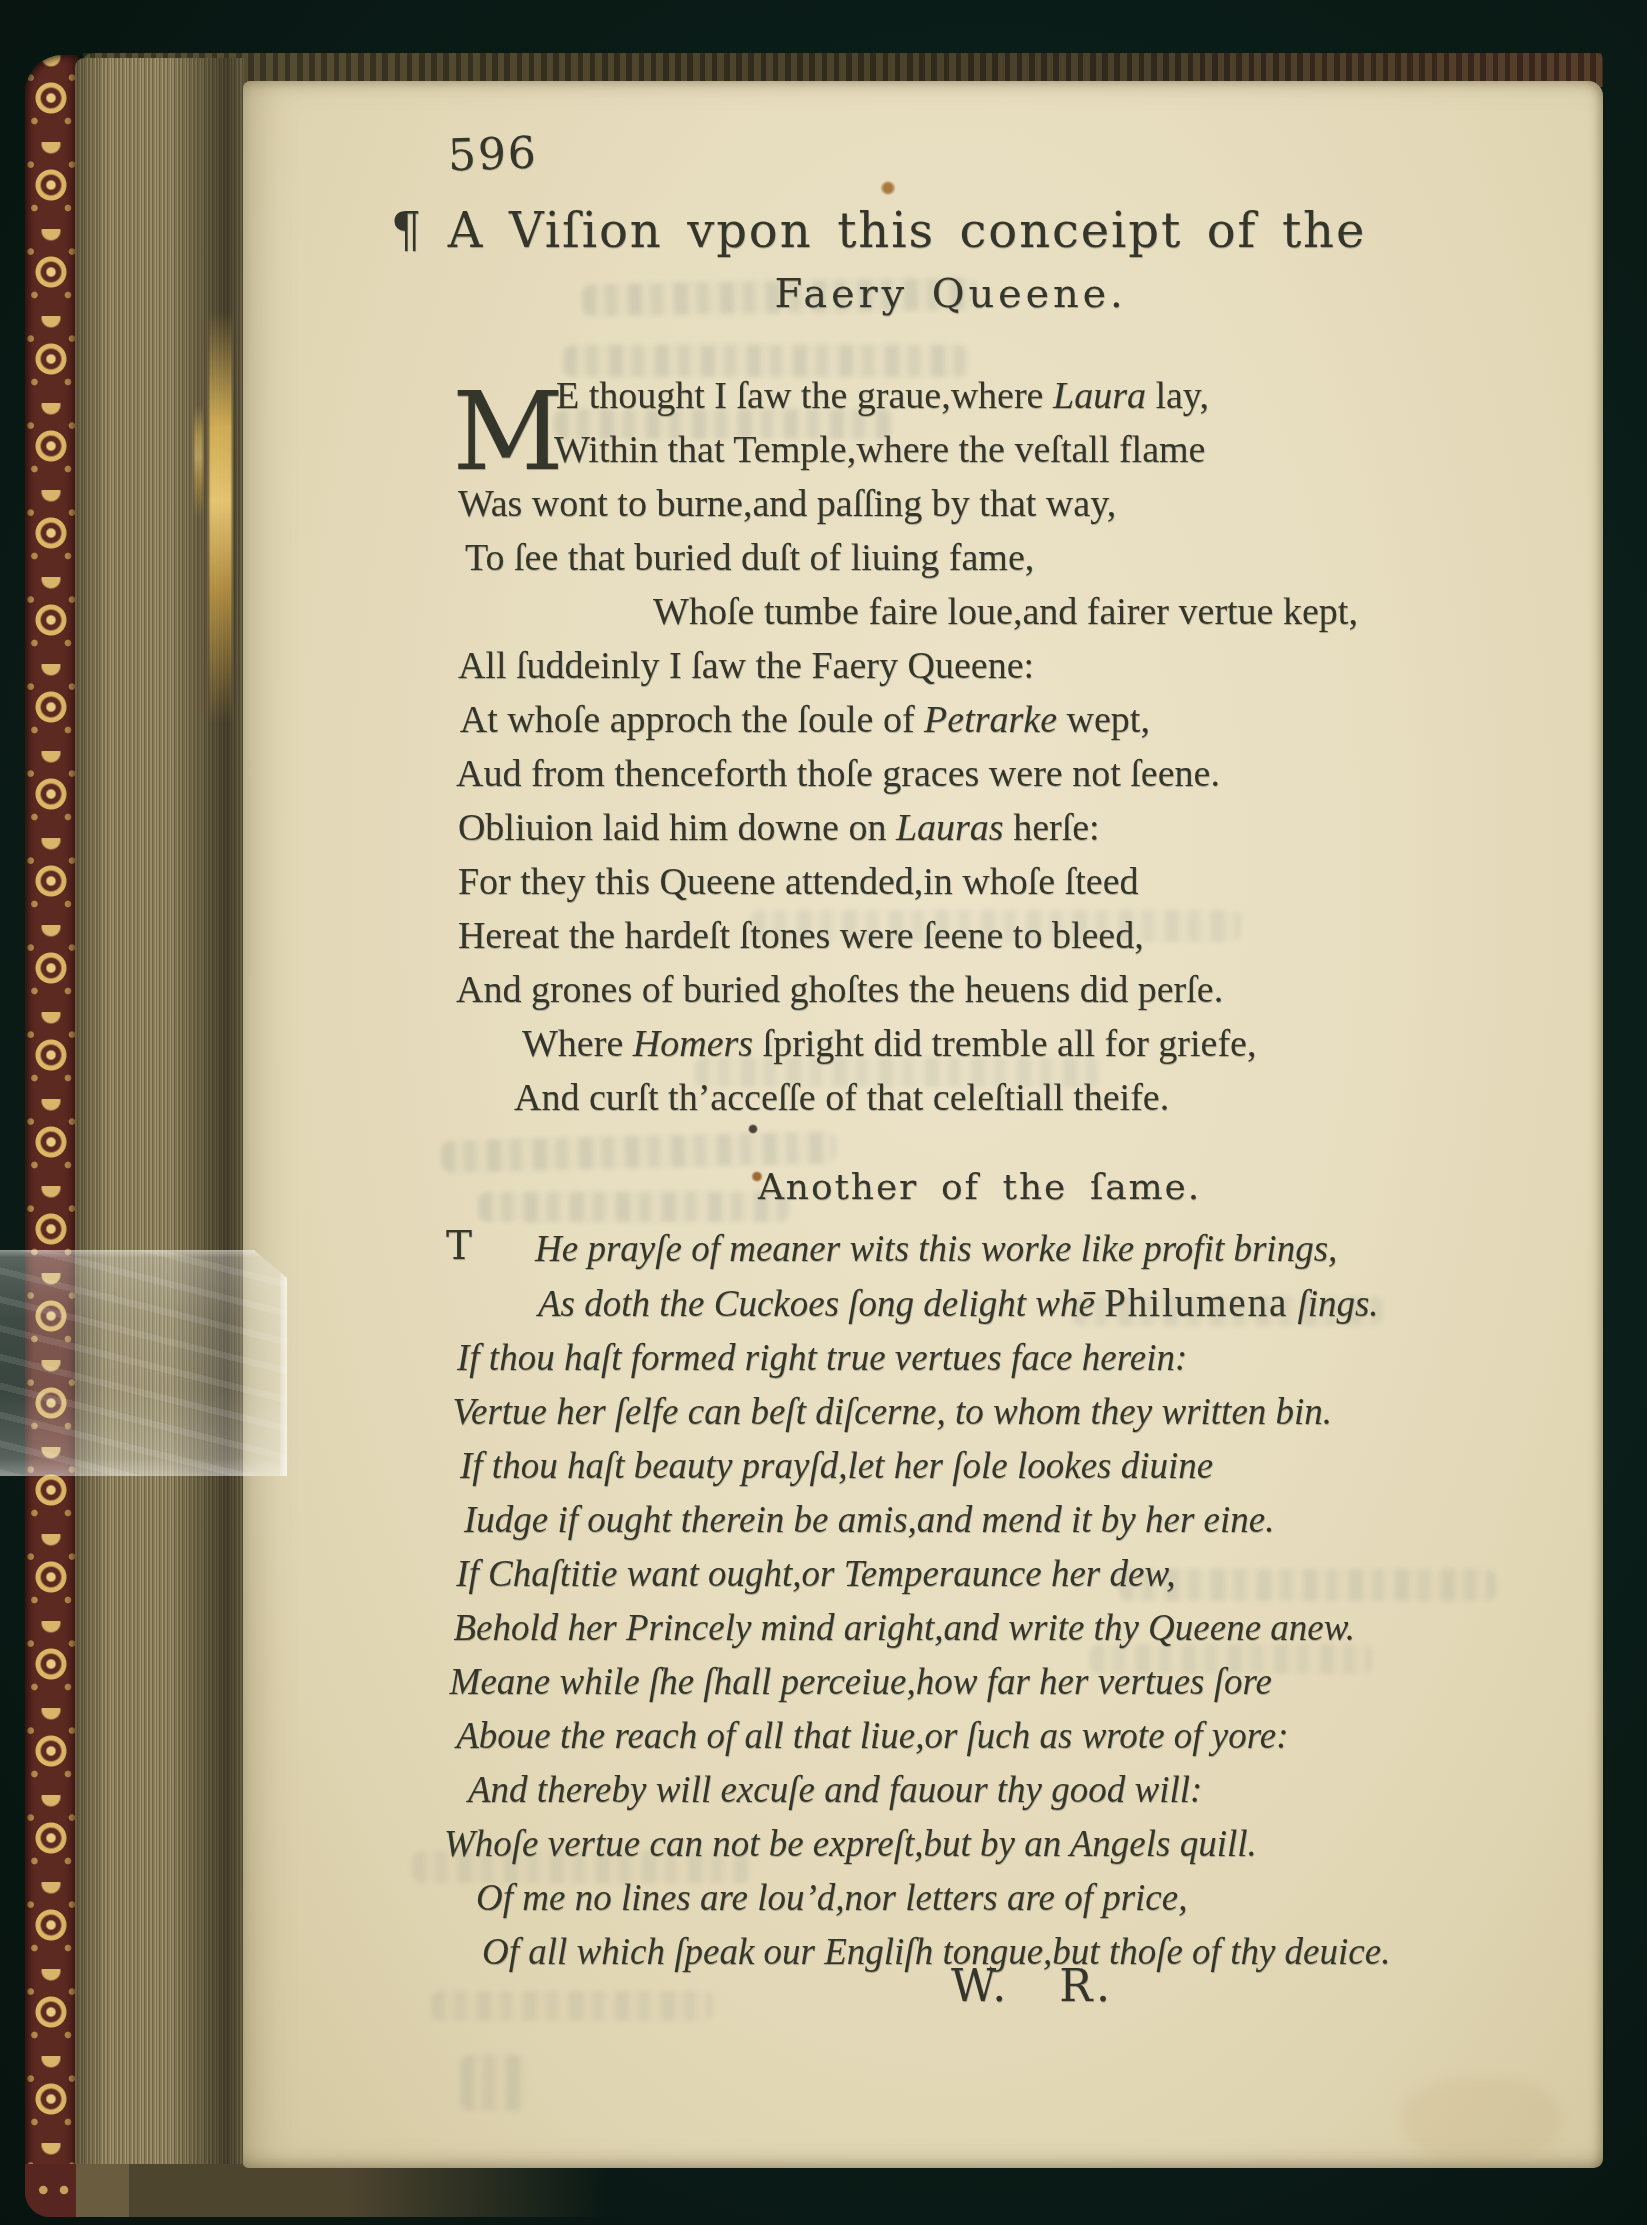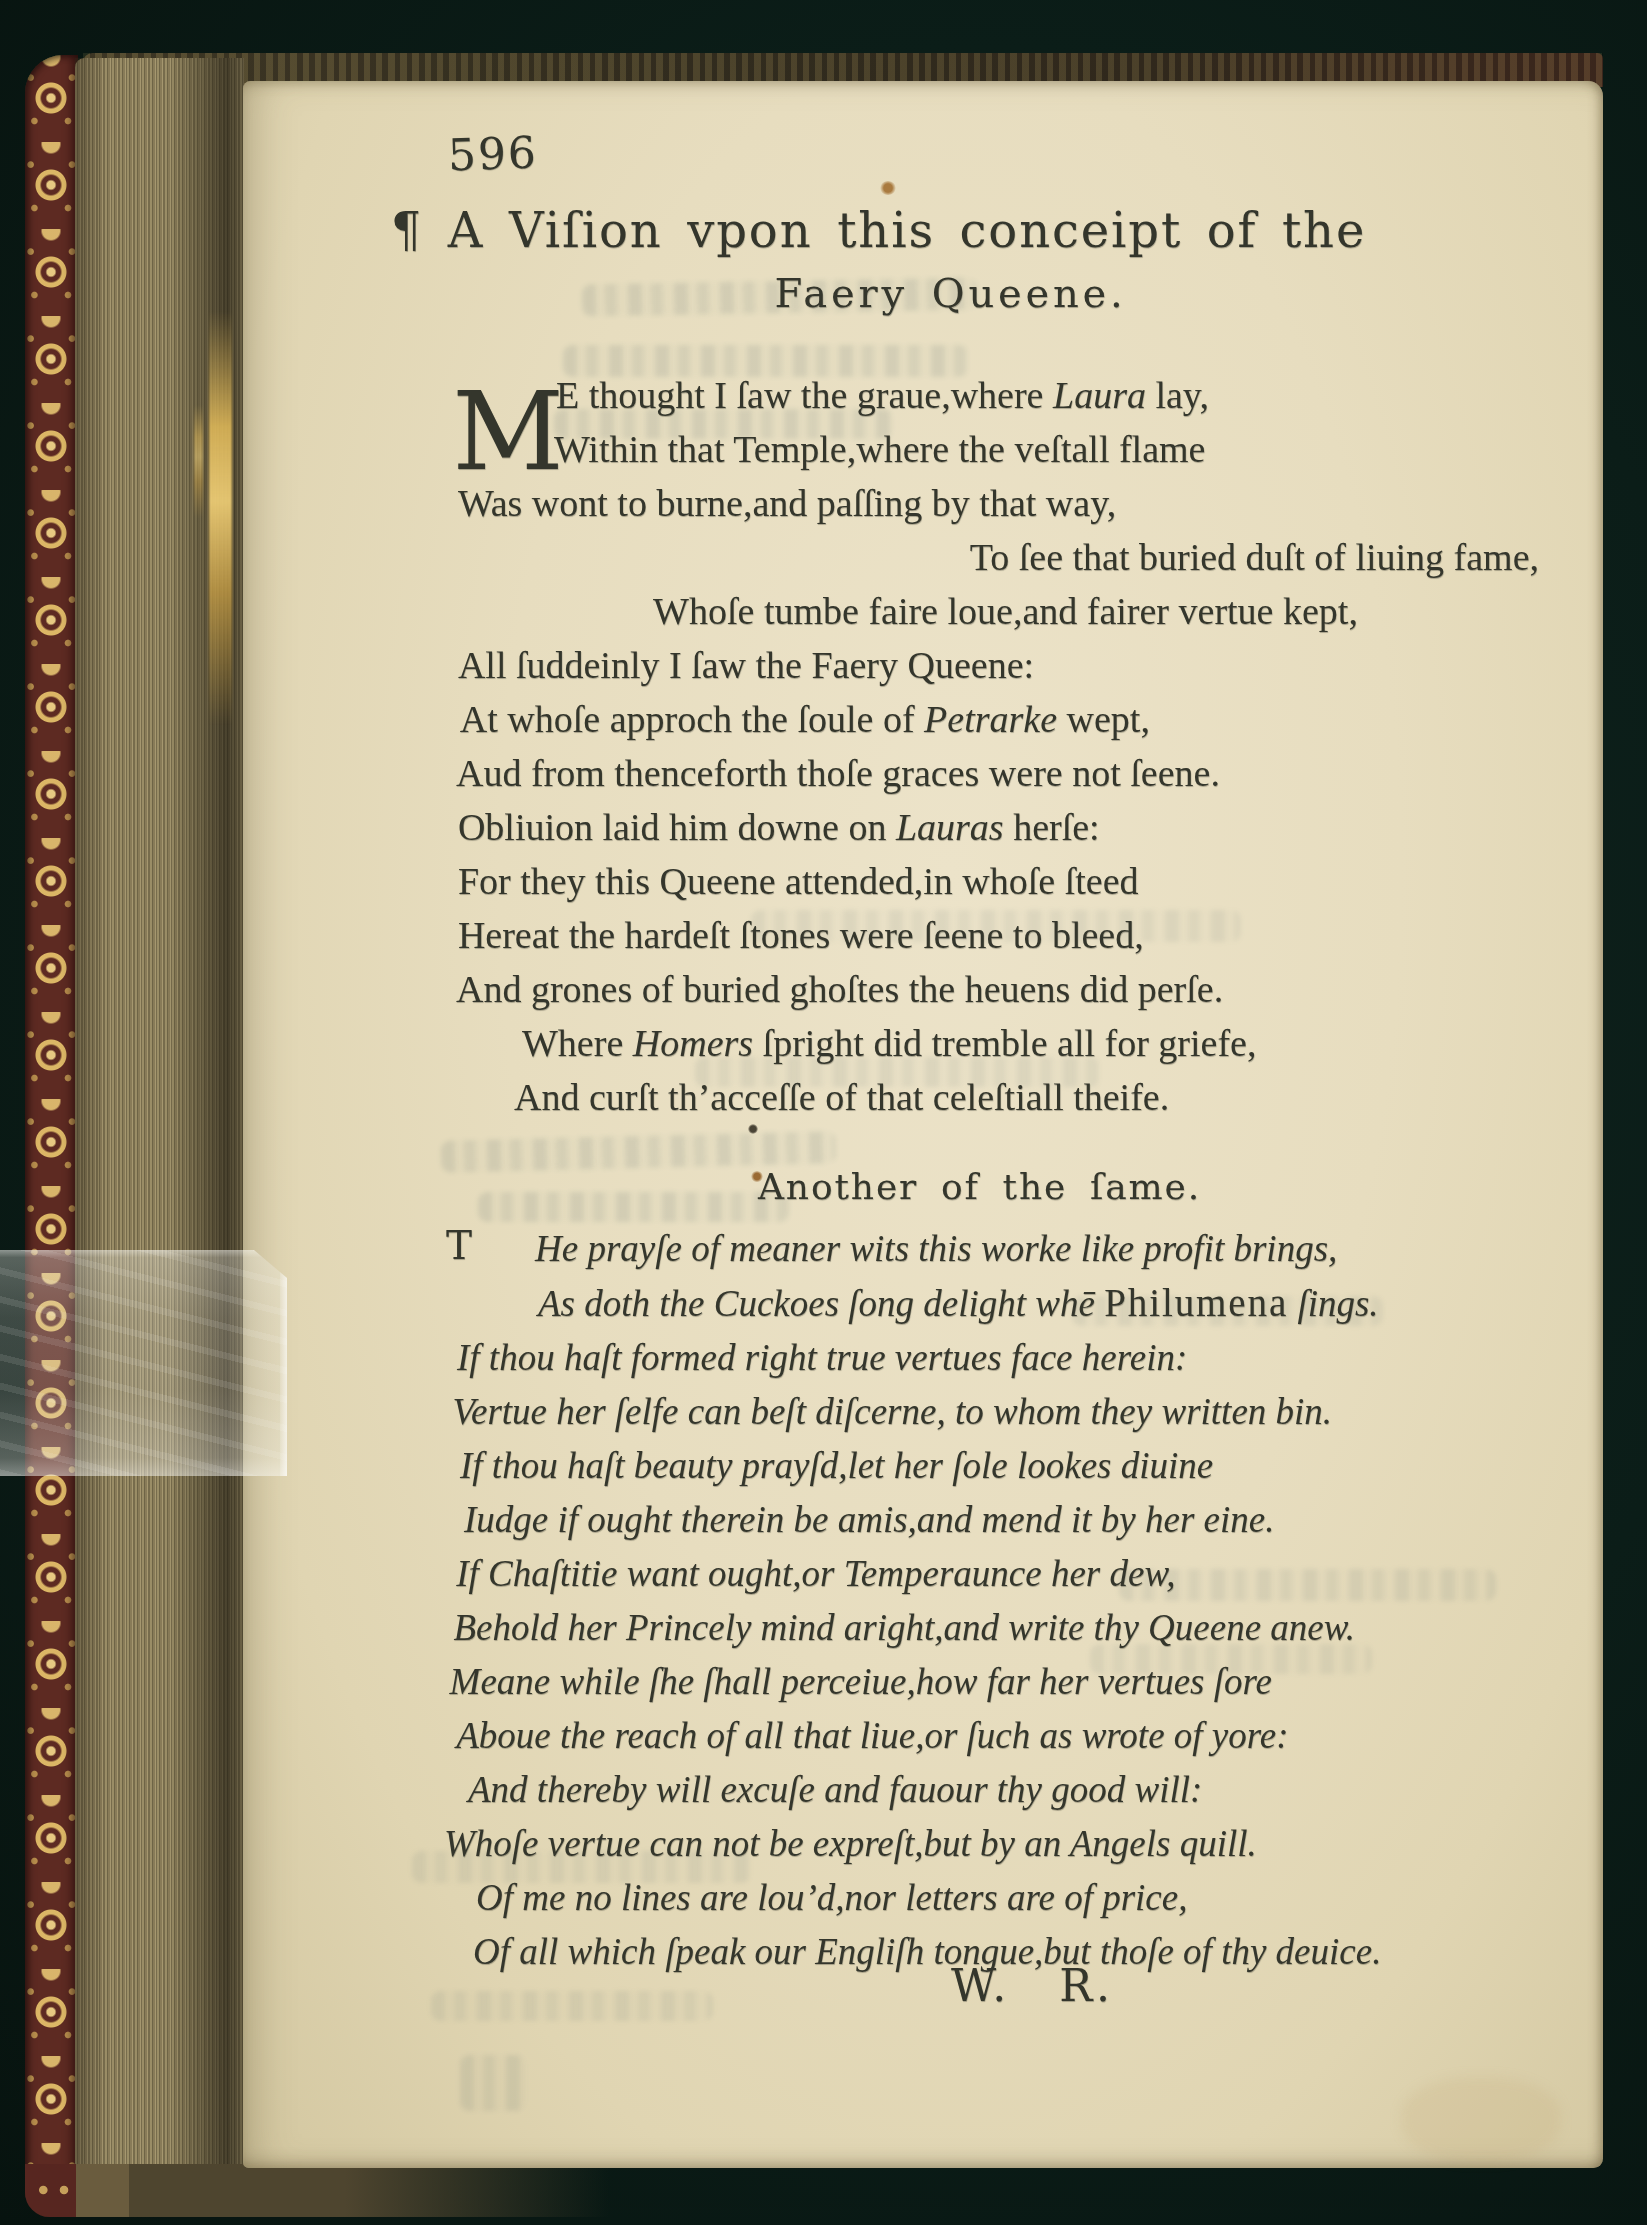--- a/index.html
+++ b/index.html
@@ -119,21 +119,21 @@
     <div class="page-number ink">596</div>
     <div class="title-1 ink">¶ A Viſion vpon this conceipt of the</div>
     <div class="title-2 ink">Faery Queene.</div>
 
     <div class="poem poem-1 ink">
       <span class="dropcap dropcap-m">M</span>
       <div>
           <div class="pline" style="margin-left: 100px;"><span class="rm">E thought I ſaw the graue,where </span><span class="it">Laura</span><span class="rm"> lay,</span></div>
           <div class="pline" style="margin-left: 98px;"><span class="rm">Within that Temple,where the veſtall flame</span></div>
           <div class="pline" style="margin-left: 1.9px;"><span class="rm">Was wont to burne,and paſſing by that way,</span></div>
-          <div class="pline" style="margin-left: 9px; text-align: right;"><span class="rm">To ſee that buried duſt of liuing fame,</span></div>
+          <div class="pline" style="margin-left: 9px;"><span class="rm">To ſee that buried duſt of liuing fame,</span></div>
           <div class="pline" style="margin-left: 16px; text-align: center;"><span class="rm">Whoſe tumbe faire loue,and fairer vertue  kept,</span></div>
           <div class="pline" style="margin-left: 1.9px;"><span class="rm">All ſuddeinly I ſaw the Faery Queene:</span></div>
           <div class="pline" style="margin-left: 3.8px;"><span class="rm">At whoſe approch the ſoule of </span><span class="it">Petrarke</span><span class="rm"> wept,</span></div>
           <div class="pline"><span class="rm">Aud from thenceforth thoſe graces were not ſeene.</span></div>
           <div class="pline" style="margin-left: 1.9px;"><span class="rm">Obliuion laid him downe on </span><span class="it">Lauras</span><span class="rm"> herſe:</span></div>
           <div class="pline" style="margin-left: 1.9px;"><span class="rm">For they this Queene attended,in whoſe ſteed</span></div>
           <div class="pline" style="margin-left: 1.9px;"><span class="rm">Hereat the hardeſt ſtones were ſeene to bleed,</span></div>
           <div class="pline"><span class="rm">And grones of buried ghoſtes the heuens did perſe.</span></div>
           <div class="pline" style="margin-left: 66px;"><span class="rm">Where </span><span class="it">Homers</span><span class="rm"> ſpright did tremble all for griefe,</span></div>
           <div class="pline" style="margin-left: 58px;"><span class="rm">And curſt th’acceſſe of that celeſtiall theife.</span></div>
@@ -151,21 +151,21 @@
           <div class="pline" style="margin-left: 8.5px;"><span class="it">Vertue her ſelfe can beſt diſcerne, to whom they written bin.</span></div>
           <div class="pline" style="margin-left: 16px;"><span class="it">If thou haſt beauty prayſd,let her ſole lookes diuine</span></div>
           <div class="pline" style="margin-left: 20px;"><span class="it">Iudge if ought therein be amis,and mend it by her eine.</span></div>
           <div class="pline" style="margin-left: 12.2px;"><span class="it">If Chaſtitie want ought,or Temperaunce her dew,</span></div>
           <div class="pline" style="margin-left: 9.4px;"><span class="it">Behold her Princely mind aright,and write thy  Queene anew.</span></div>
           <div class="pline" style="margin-left: 5.6px;"><span class="it">Meane while ſhe ſhall perceiue,how far her vertues ſore</span></div>
           <div class="pline" style="margin-left: 12.2px;"><span class="it">Aboue the reach of all that liue,or ſuch as wrote of yore:</span></div>
           <div class="pline" style="margin-left: 24px;"><span class="it">And thereby will excuſe and fauour thy good will:</span></div>
           <div class="pline"><span class="it">Whoſe vertue can not be expreſt,but by an Angels quill.</span></div>
           <div class="pline" style="margin-left: 32px;"><span class="it">Of me no lines are lou’d,nor letters are of price,</span></div>
-          <div class="pline" style="margin-left: 29px;"><span class="it">Of all which ſpeak our Engliſh tongue,but thoſe of thy deuice.</span></div>
+          <div class="pline" style="margin-left: 38px;"><span class="it">Of all which ſpeak our Engliſh tongue,but thoſe of thy deuice.</span></div>
         </div>
     </div>
 
     <div class="signature ink">
       <span>W.</span><span class="gap"></span><span>R.</span>
     </div>
   </div>
 
   <div class="plastic-strip"></div>
 </div>

